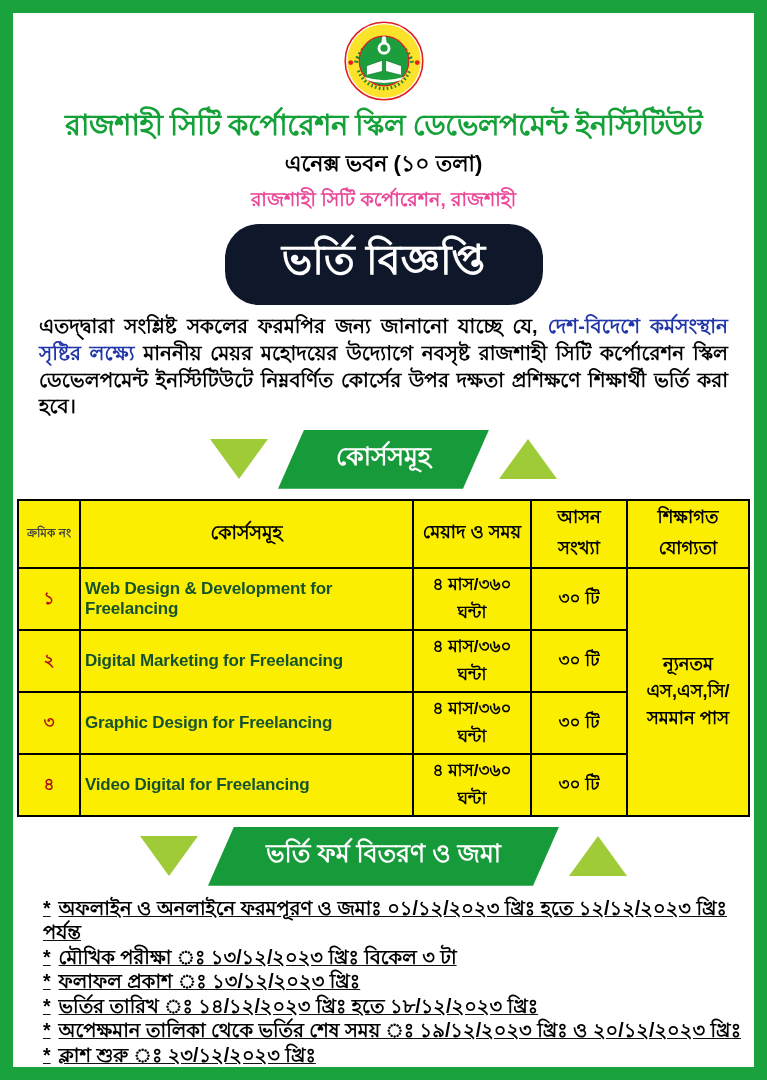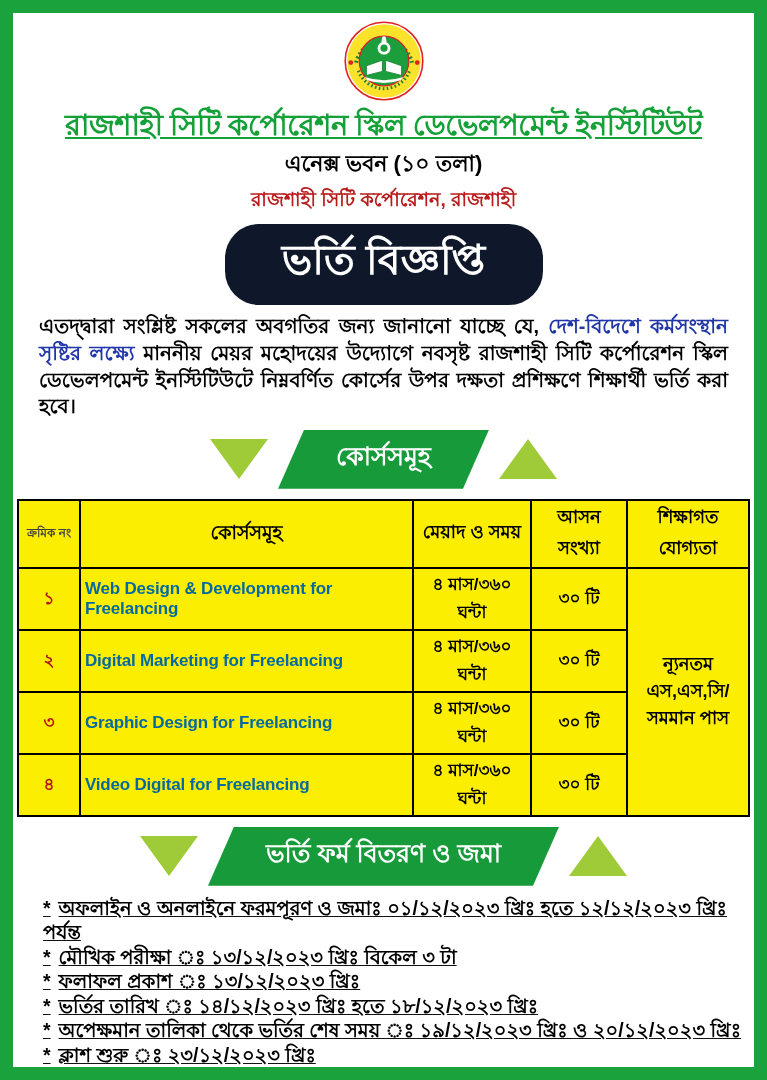--- a/index.html
+++ b/index.html
@@ -4,23 +4,23 @@
 <style>
   * { margin:0; padding:0; box-sizing:border-box; }
   html,body { background:#777; }
   .page {
     width:767px; height:1080px; margin:0 auto; position:relative;
     background:#ffffff; border:13px solid #1aa23c; overflow:hidden;
     font-family:"Liberation Sans","DejaVu Sans",sans-serif; font-weight:bold; color:#111;
   }
   
   .logo-wrap { text-align:center; padding-top:8px; }
-  .institute-title { text-align:center; color:#14a138; font-size:29px; line-height:1.15; margin-top:4px; letter-spacing:-0.5px;text-decoration:underline; }
+  .institute-title { text-align:center; color:#14a138; font-size:29px; line-height:1.15; margin-top:4px; letter-spacing:-0.5px; }
   .building-line { text-align:center; font-size:22px; margin-top:4px; color:#000; }
-  .org-line { text-align:center; font-size:19px; margin-top:2px; color:#b91c1c; }
+  .org-line { text-align:center; font-size:19px; margin-top:2px; color:#ec4899; }
   
   .red-banner { width:318px; margin:7px auto 0; background:#0f172a; border-radius:34px;
     color:#fff; font-size:41px; text-align:center; padding:4px 10px 8px; }
   
   .intro { margin:8px 26px 0; font-size:20px; line-height:1.33; text-align:justify; color:#000; }
   .intro .hl { color:#2136a8; }
   
   .section-banner { display:flex; align-items:center; justify-content:center; margin-top:10px; }
   .tri { width:0; height:0; }
   .tri-down { border-left:29px solid transparent; border-right:29px solid transparent; border-top:40px solid #9ecb37; margin-right:10px; }
@@ -31,21 +31,21 @@
   table.courses { border-collapse:collapse; margin:10px auto 0; width:708px; background:#fcee00; table-layout:fixed; }
   table.courses th, table.courses td { border:2.5px solid #000; padding:2px 4px; }
   th.h-serial { width:62px; color:#c21414; font-size:12px; }
   th.h-course { width:333px; font-size:19px; }
   th.h-duration { width:118px; font-size:18px;border-radius:30px; }
   th.h-seats { width:96px; font-size:18px; }
   th.h-qual { width:122px; font-size:18px; }
   table.courses th { height:38px; color:#000; }
   table.courses th.h-serial { color:#404040; }
   td.c-serial { text-align:center; color:#b01414; font-size:17px; height:29px; }
-  td.c-name { color:#0369a1; font-size:17px; text-align:left; padding-left:8px; letter-spacing:-0.2px; }
+  td.c-name { color:#14532d; font-size:17px; text-align:left; padding-left:8px; letter-spacing:-0.2px; }
   td.c-dur, td.c-seats { text-align:center; font-size:17px; color:#000; }
   td.c-qual { text-align:center; font-size:18px; color:#000; line-height:1.5; }
   
   .schedule { margin:10px 0 0 30px; list-style:none;text-decoration:underline; }
   .schedule li { font-size:19.5px; line-height:24.5px; color:#000; }
   .schedule .bullet { margin-right:8px; }
   
   .green-stadium { width:580px; margin:12px auto 0; background:#199c3a; border:3px solid #0e7c2b;
     border-radius:28px; color:#fff; font-size:26px; text-align:center; padding:4px 8px 8px; white-space:nowrap; }
 </style>
@@ -73,21 +73,21 @@
     </svg>
   </div>
 
   <div class="institute-title">রাজশাহী সিটি কর্পোরেশন স্কিল ডেভেলপমেন্ট ইনস্টিটিউট</div>
   <div class="building-line">এনেক্স ভবন (১০ তলা)</div>
   <div class="org-line">রাজশাহী সিটি কর্পোরেশন, রাজশাহী</div>
 
   <div class="red-banner">ভর্তি বিজ্ঞপ্তি</div>
 
   <div class="intro">
-    <span>এতদ্দ্বারা সংশ্লিষ্ট সকলের অবগতির জন্য জানানো যাচ্ছে যে, </span><span class="hl">দেশ-বিদেশে কর্মসংস্থান সৃষ্টির লক্ষ্যে</span><span> মাননীয় মেয়র মহোদয়ের উদ্যোগে নবসৃষ্ট রাজশাহী সিটি কর্পোরেশন স্কিল ডেভেলপমেন্ট ইনস্টিটিউটে নিম্নবর্ণিত কোর্সের উপর দক্ষতা প্রশিক্ষণে শিক্ষার্থী ভর্তি করা হবে।</span>
+    <span>এতদ্দ্বারা সংশ্লিষ্ট সকলের ফরমপির জন্য জানানো যাচ্ছে যে, </span><span class="hl">দেশ-বিদেশে কর্মসংস্থান সৃষ্টির লক্ষ্যে</span><span> মাননীয় মেয়র মহোদয়ের উদ্যোগে নবসৃষ্ট রাজশাহী সিটি কর্পোরেশন স্কিল ডেভেলপমেন্ট ইনস্টিটিউটে নিম্নবর্ণিত কোর্সের উপর দক্ষতা প্রশিক্ষণে শিক্ষার্থী ভর্তি করা হবে।</span>
   </div>
 
   <div class="section-banner">
     <div class="tri tri-down"></div>
     <div class="ribbon">কোর্সসমূহ</div>
     <div class="tri tri-up"></div>
   </div>
 
   <table class="courses">
     <tbody>

